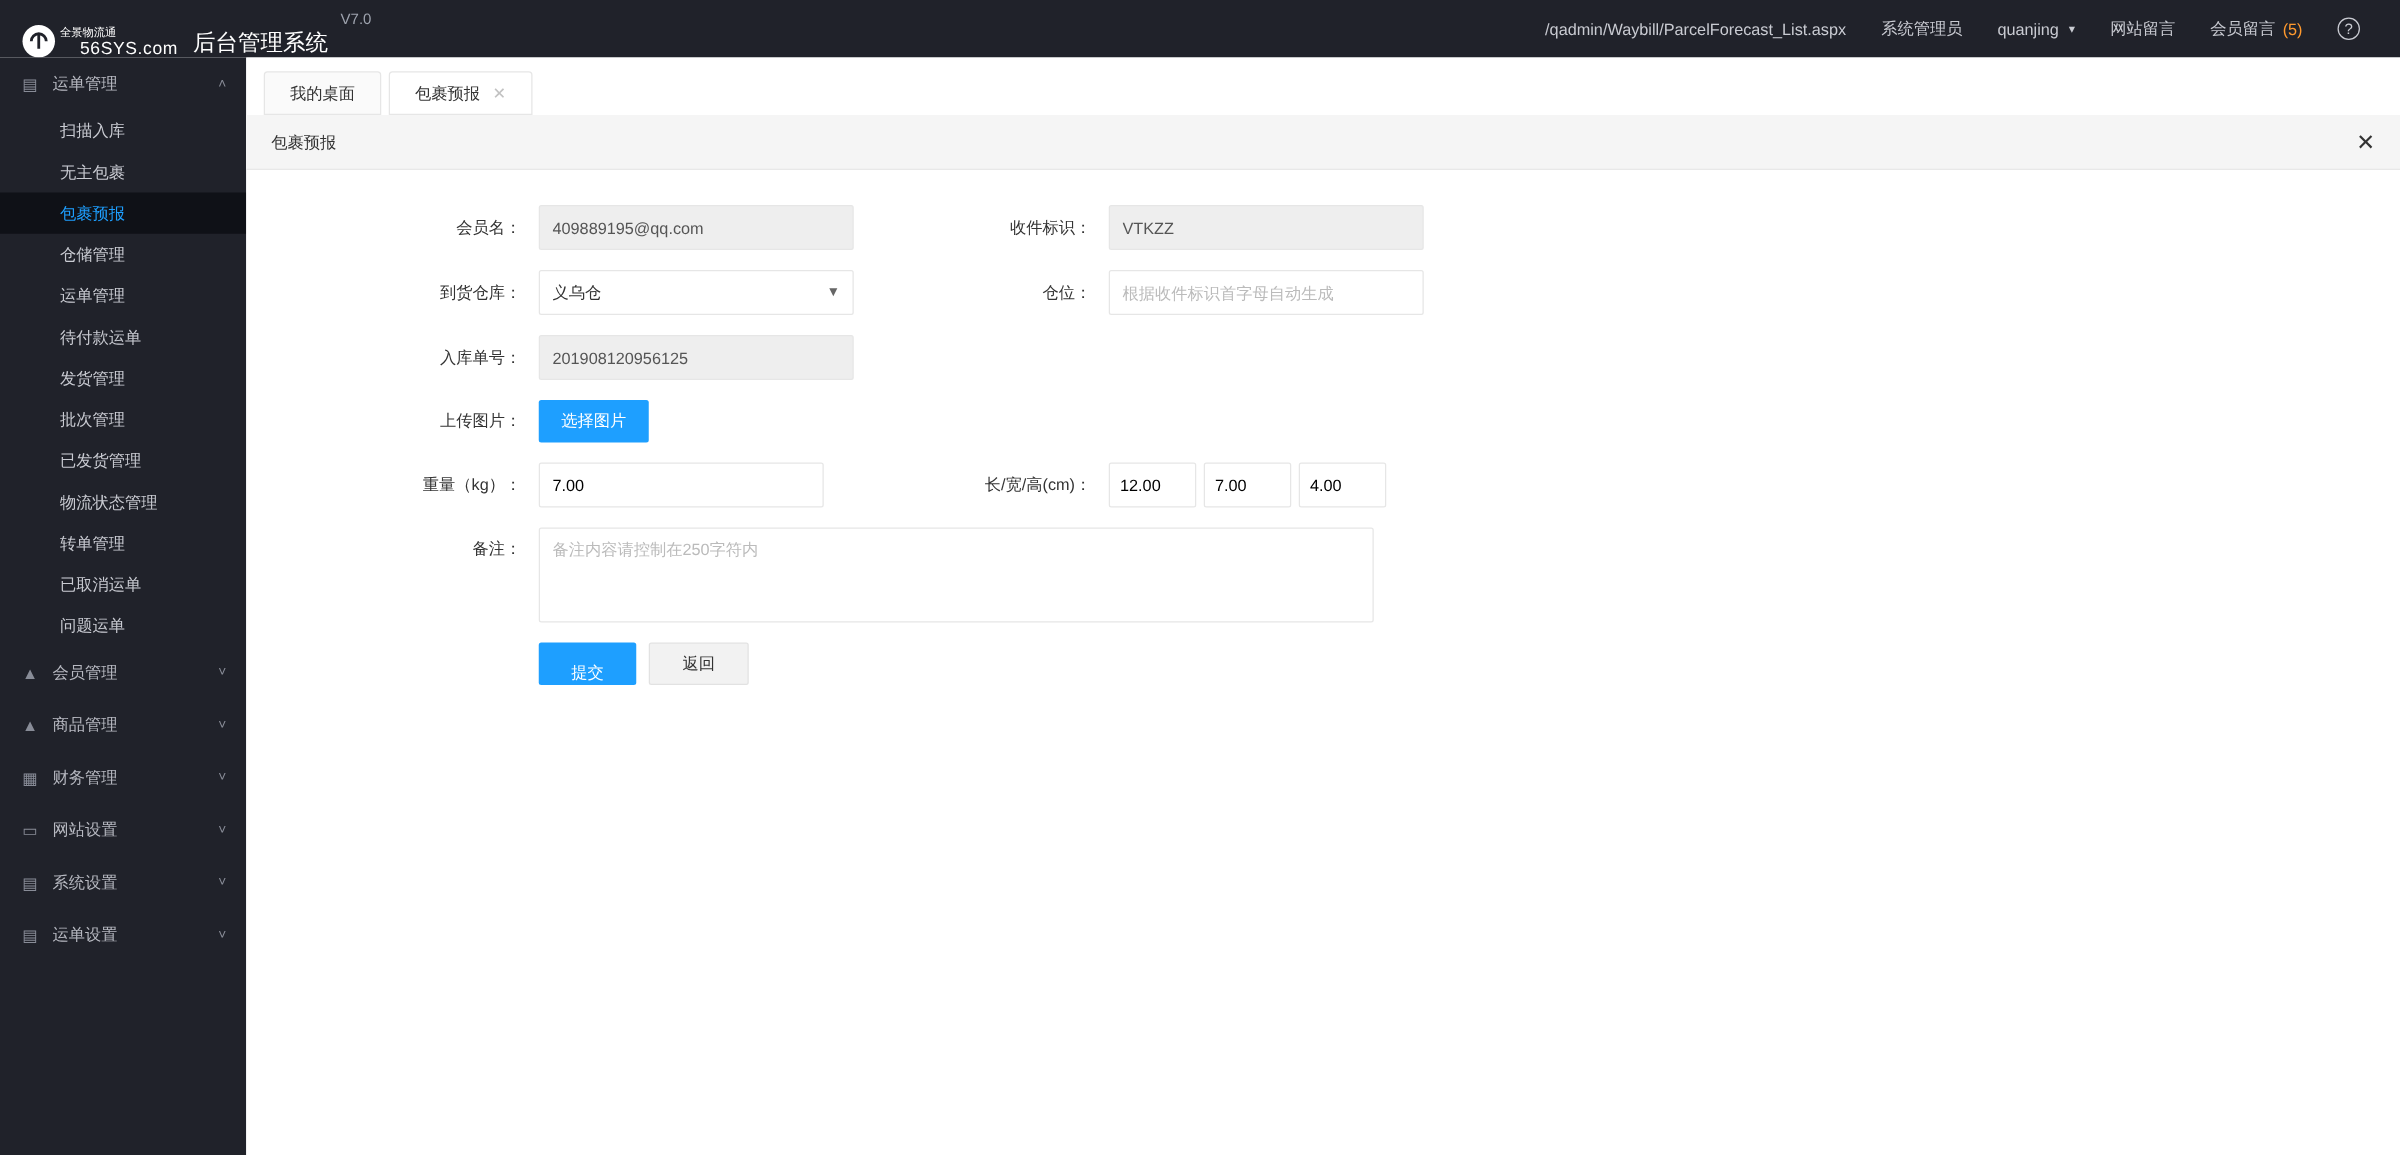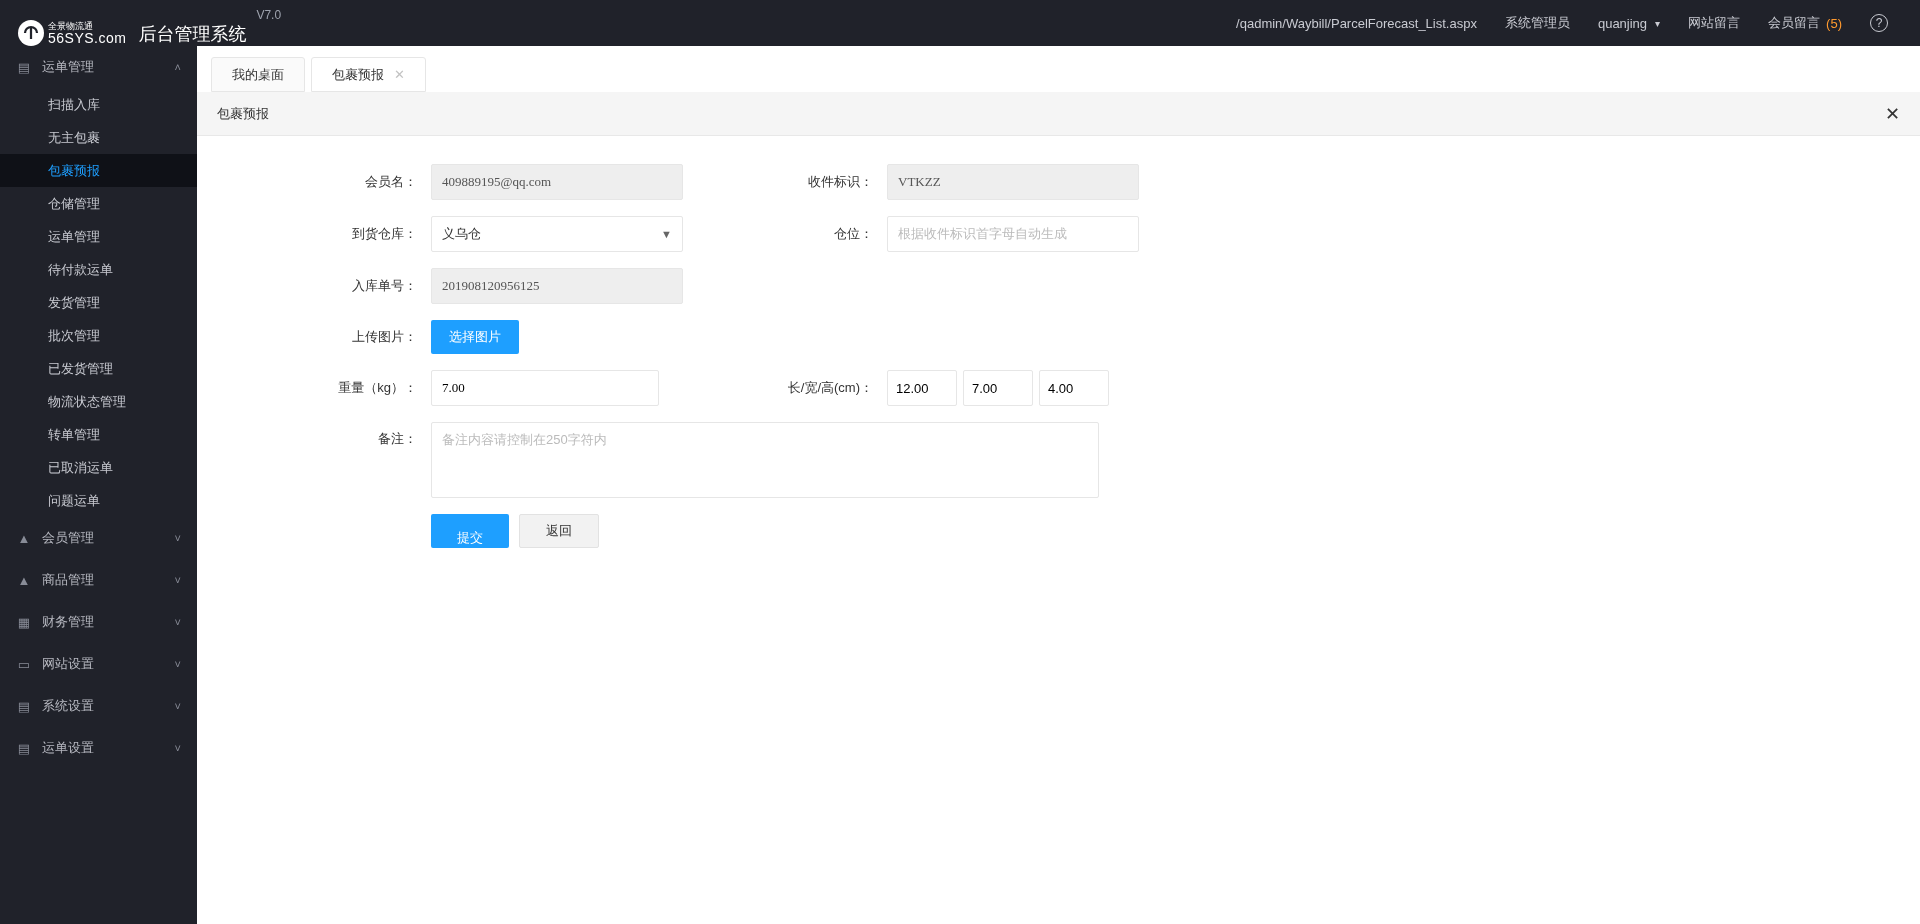--- a/index.html
+++ b/index.html
@@ -4,21 +4,21 @@
 <style>
 *{box-sizing:border-box;margin:0;padding:0;}
 body{font-family:"Microsoft YaHei","Helvetica Neue",Arial,sans-serif;font-size:13px;color:#333;background:#fff;overflow:hidden;}
 .app{width:1920px;height:924px;display:flex;flex-direction:column;}
 
 
 .header{height:46px;background:#20222A;color:#c9cbd2;display:flex;align-items:flex-end;padding:0 18px;flex-shrink:0;}
 .logo{display:flex;align-items:center;gap:4px;}
 .logo-mark{width:26px;height:26px;border-radius:50%;background:#fff;display:inline-flex;align-items:center;justify-content:center;}
 .logo-mark svg{width:18px;height:18px;}
-.logo-text{color:#fff;font-weight:500;font-size:14px;letter-spacing:.5px;}
+.logo-text{color:#fff;font-weight:500;font-size:14px;letter-spacing:.5px;margin-left:16px;}
 .sys-name{color:#fff;font-size:18px;margin-left:12px;}
 .ver{color:#9ea3ae;font-size:12px;margin-left:10px;align-self:flex-start;margin-top:8px;}
 .header-spacer{flex:1;}
 .header-btn{color:#c9cbd2;padding:0 14px;height:46px;display:flex;align-items:center;gap:6px;cursor:pointer;font-size:13px;}
 .header-btn .num{color:#ff9a2e;}
 .chev{font-size:10px;margin-left:2px;}
 .help-icon{width:18px;height:18px;border:1.5px solid #c9cbd2;border-radius:50%;display:inline-flex;align-items:center;justify-content:center;font-size:12px;}
 
 
 .body{flex:1;display:flex;min-height:0;}
@@ -43,21 +43,21 @@
 
 .panel-head{height:44px;border-top:none;border-bottom:1px solid #e8e8e8;background:#f5f5f5;display:flex;align-items:center;padding:0 20px;font-size:13px;}
 .panel-head .title{flex:1;}
 .panel-head .xbtn{cursor:pointer;color:#333;font-size:18px;line-height:1;}
 
 
 .form-wrap{padding:28px 12% 28px 80px;}
 .form-row{display:flex;margin-bottom:16px;}
 .form-item{display:flex;align-items:center;}
 .form-label{width:154px;text-align:right;padding-right:14px;font-size:13px;color:#333;}
-.input-text{height:36px;border:1px solid #e6e6e6;padding:0 10px;font-size:13px;width:252px;border-radius:2px;font-family:Liberation Serif, serif;}
+.input-text{height:36px;border:1px solid #e6e6e6;padding:0 10px;font-size:13px;width:252px;border-radius:2px;}
 .input-text[disabled]{background:#eee;color:#555;cursor:not-allowed;}
 .input-text::placeholder{color:#bbb;}
 .select{height:36px;border:1px solid #e6e6e6;padding:0 28px 0 10px;width:252px;position:relative;background:#fff;display:flex;align-items:center;cursor:pointer;border-radius:2px;}
 .select .caret{position:absolute;right:10px;top:50%;transform:translateY(-50%);font-size:11px;color:#666;}
 .btn{height:34px;padding:0 18px;border:none;border-radius:2px;font-size:13px;cursor:pointer;}
 .btn-primary{background:#1E9FFF;color:#fff;}
 .btn-default{background:#f2f2f2;color:#333;border:1px solid #e2e2e2;}
 .dim-input{height:36px;width:70px;border:1px solid #e6e6e6;padding:0 8px;font-size:13px;border-radius:2px;}
 .textarea{width:668px;height:76px;border:1px solid #e6e6e6;padding:8px 10px;font-size:13px;resize:none;border-radius:2px;font-family:inherit;}
 .textarea::placeholder{color:#bbb;}

